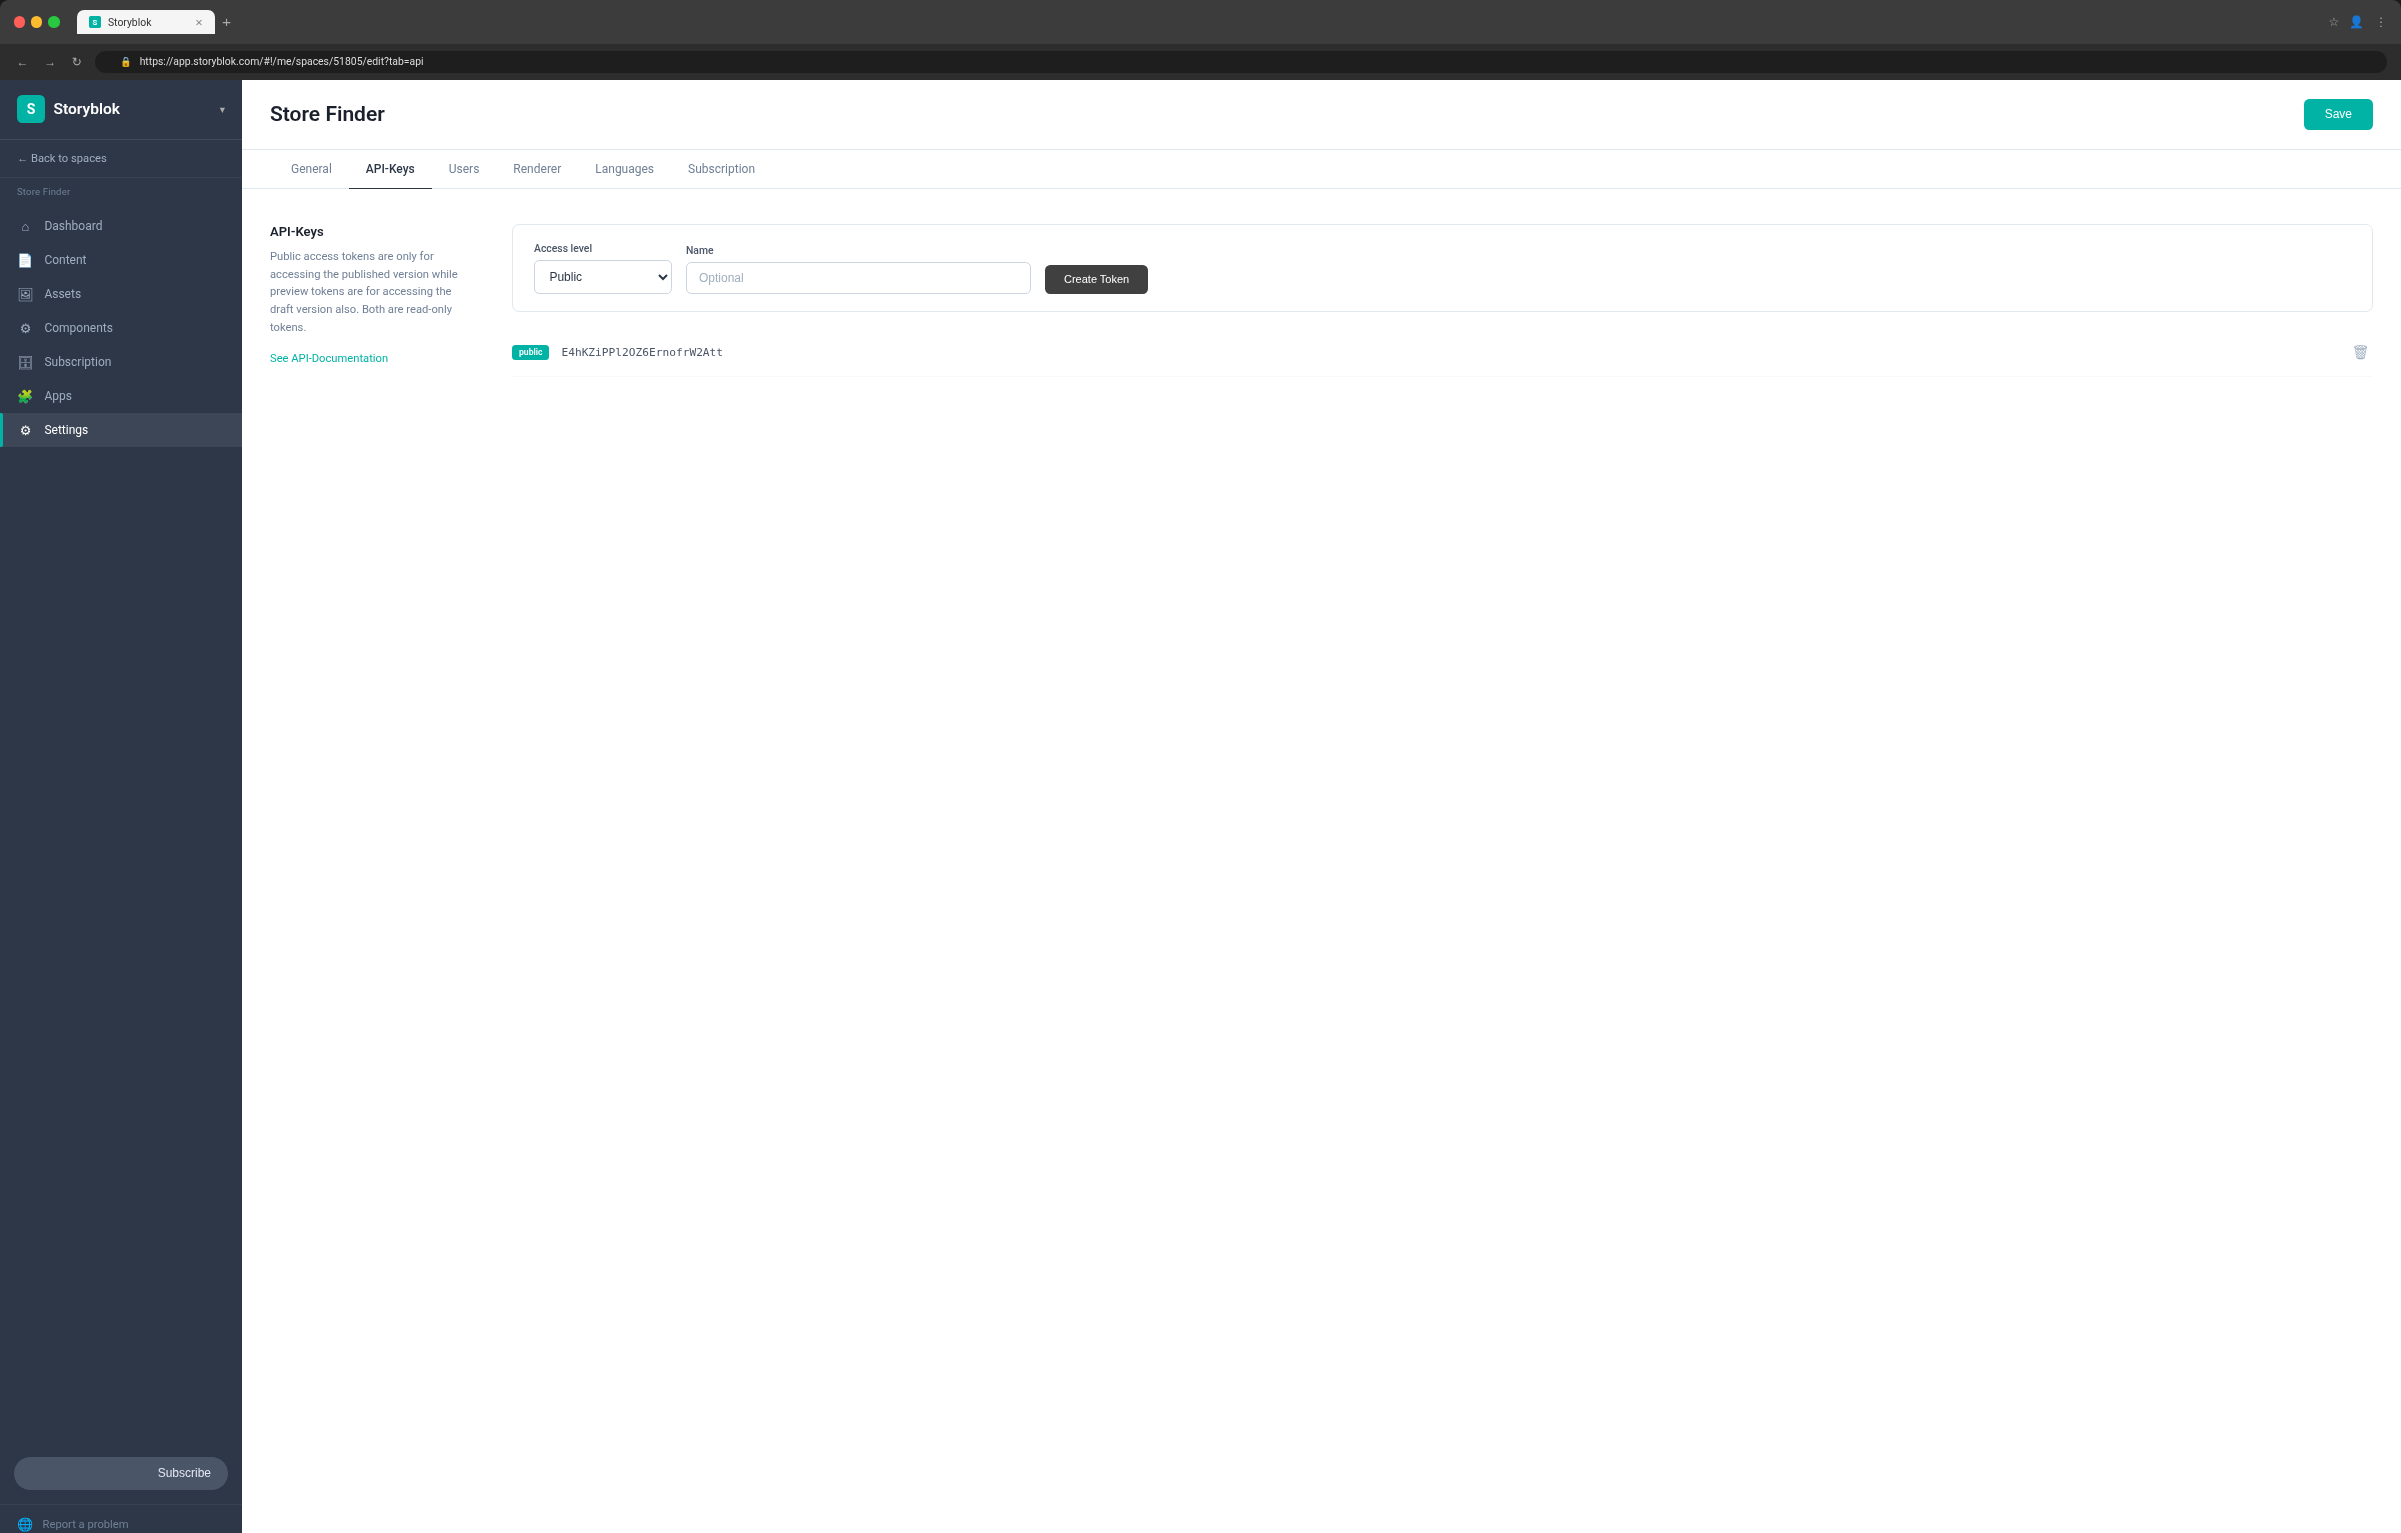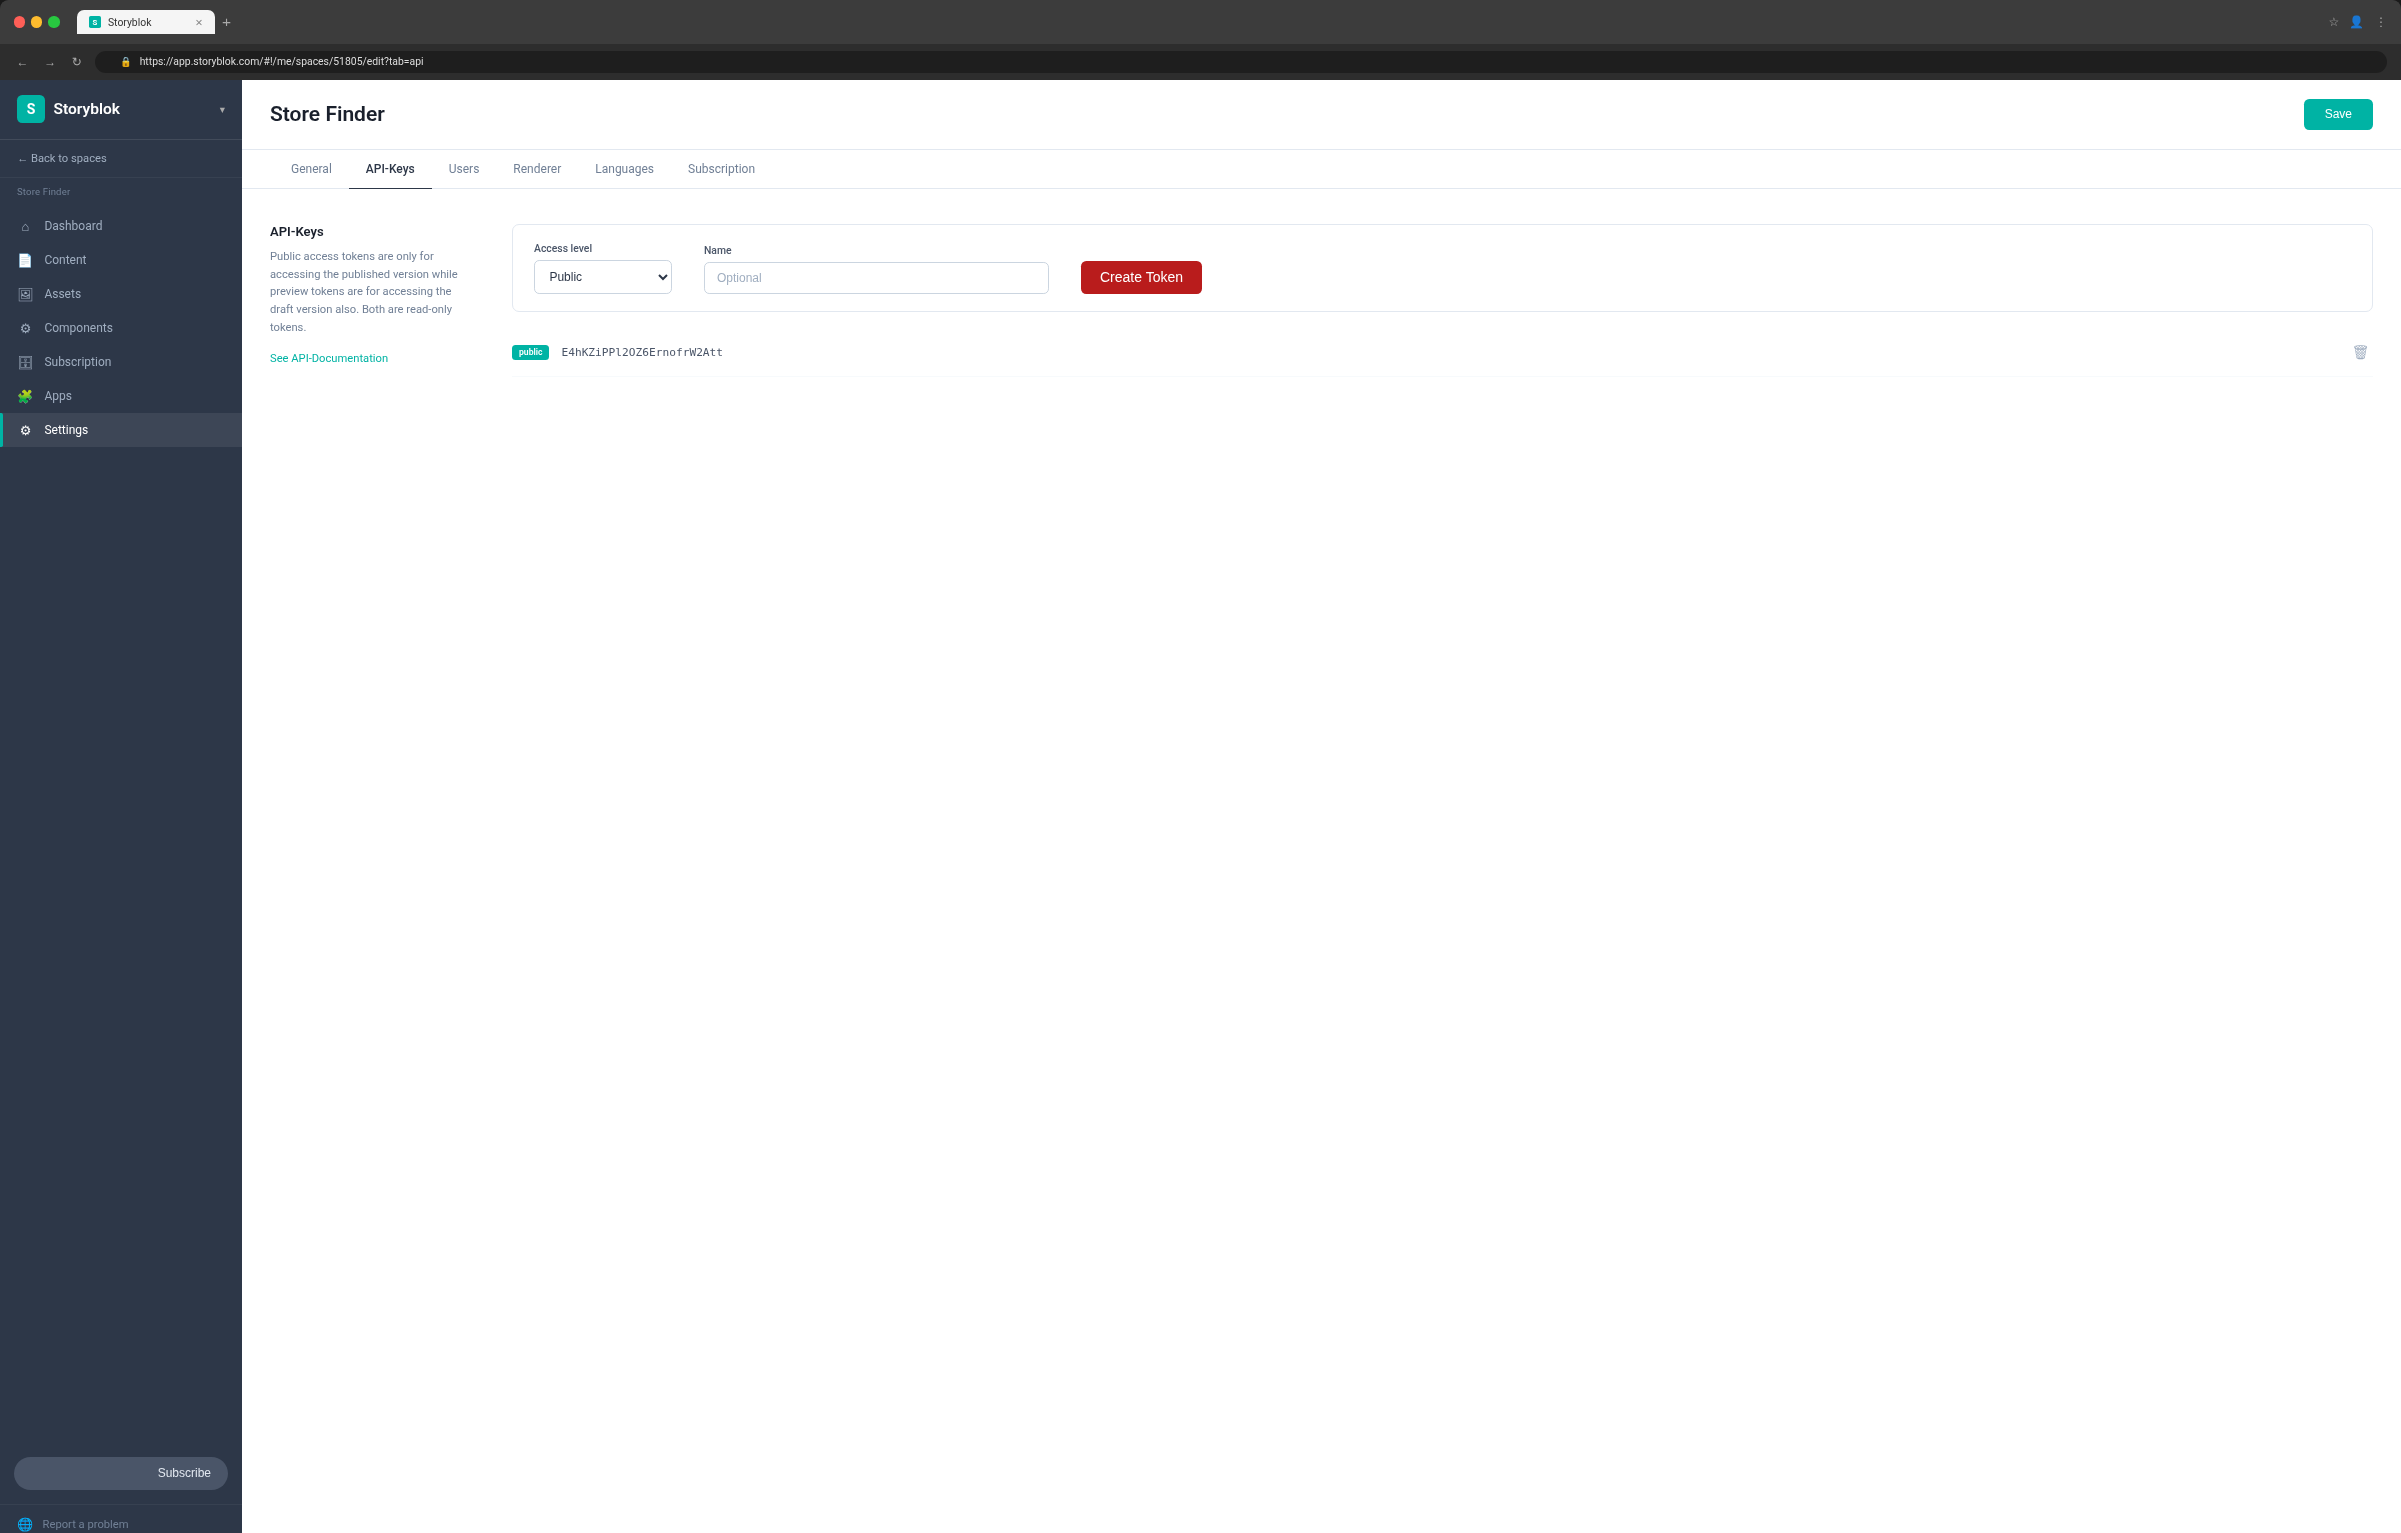--- a/index.html
+++ b/index.html
@@ -311,21 +311,21 @@
     .token-area {
       flex: 1;
     }
     .token-create-row {
       background: #fff;
       border: 0.9px solid #e2e8f0;
       border-radius: 7px;
       padding: 17px 21px;
       display: flex;
       align-items: flex-end;
-      gap: 32px;
+      gap: 14px;
       margin-bottom: 17px;
     }
     .form-group {
       display: flex;
       flex-direction: column;
       gap: 5.2px;
     }
     .form-label {
       font-size: 10.4px;
       font-weight: 500;
@@ -345,26 +345,26 @@
     .name-input {
       width: 345px;
       padding: 7.8px 12px;
       border: 0.9px solid #cbd5e0;
       border-radius: 5.2px;
       font-size: 12px;
       color: #2d3748;
     }
     .name-input::placeholder { color: #a0aec0; }
     .create-token-btn {
-      background: #b91c1c;
+      background: #404040;
       color: white;
       border: none;
       border-radius: 5.2px;
       padding: 8.6px 19px;
-      font-size: 14px;
+      font-size: 11px;
       font-weight: 500;
       cursor: pointer;
       white-space: nowrap;
     }
 
     
     .token-row {
       display: flex;
       align-items: center;
       padding: 12px 0;

